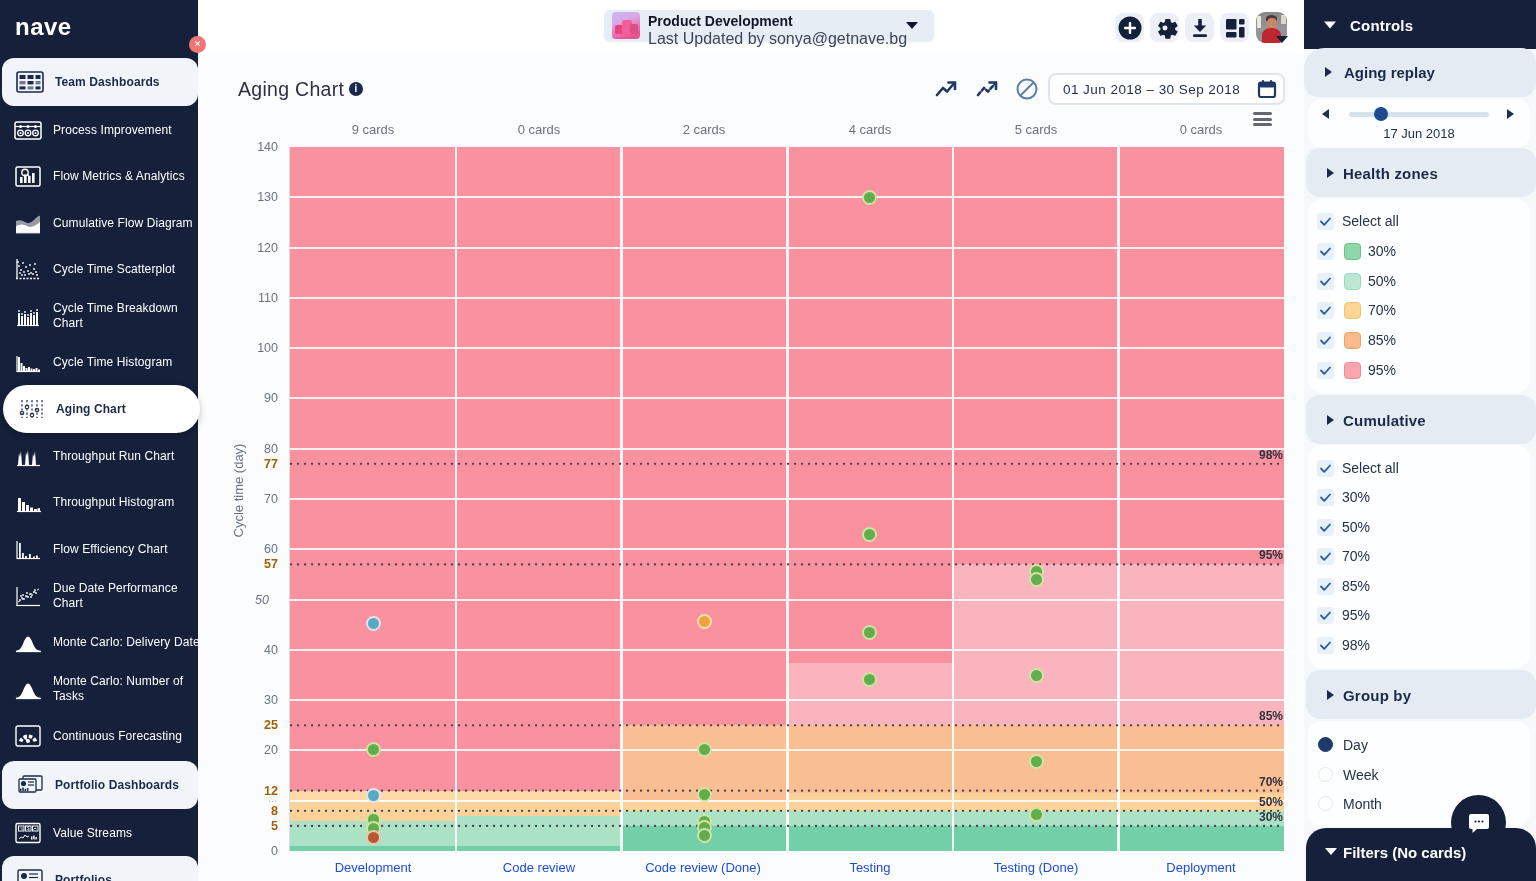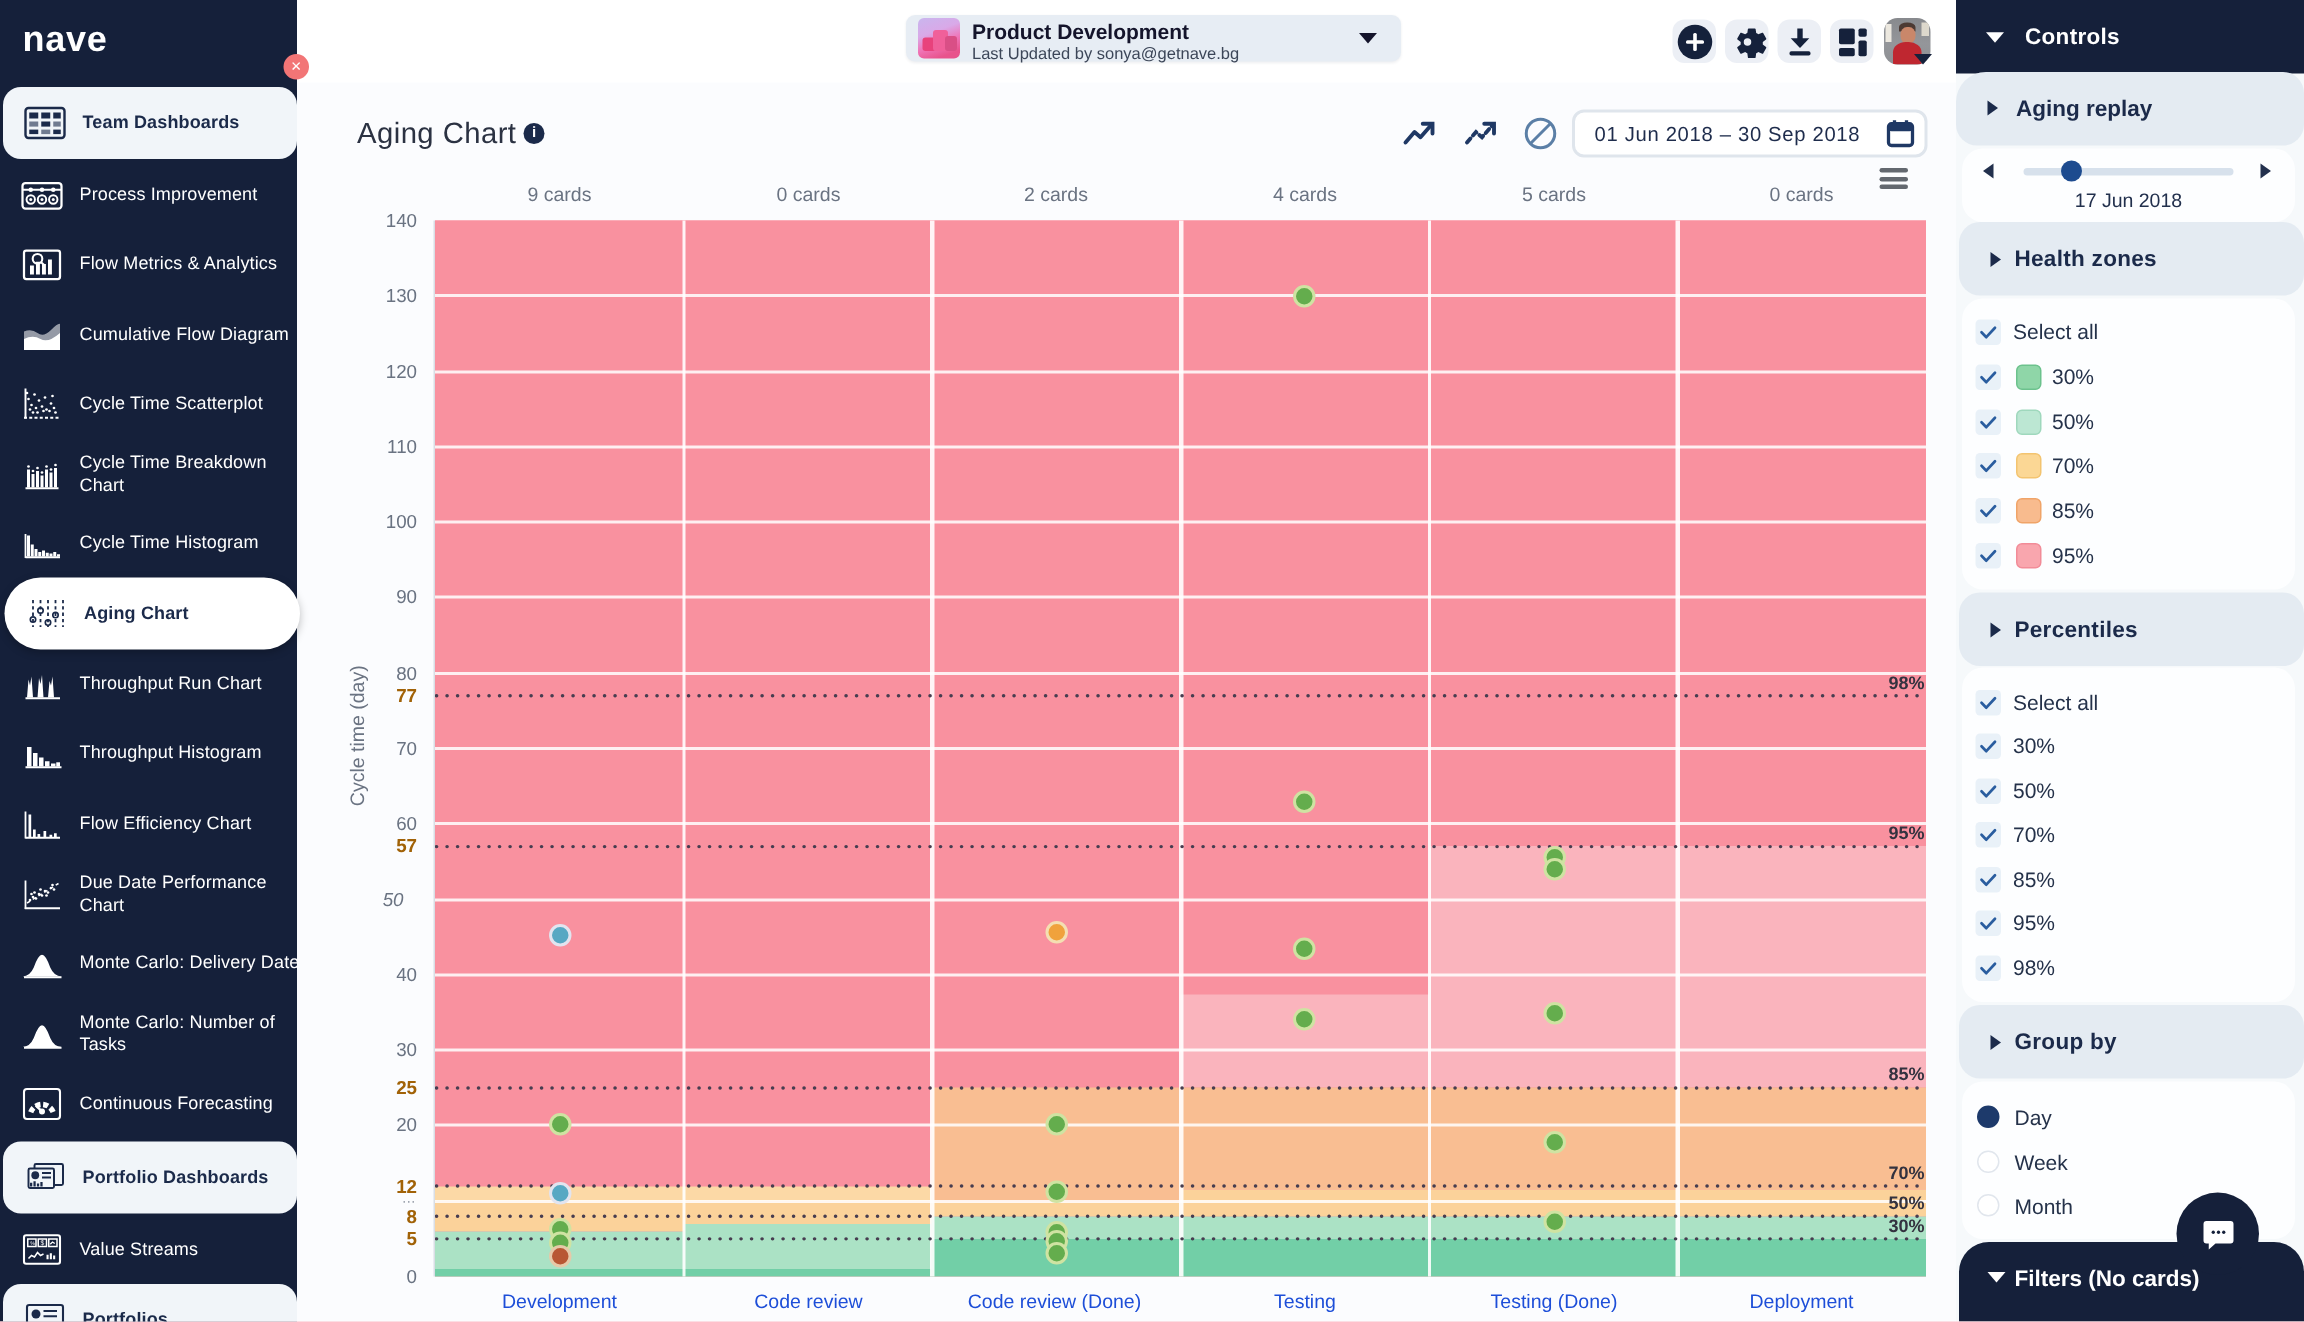--- a/index.html
+++ b/index.html
@@ -16,21 +16,21 @@
 .mi .lb { position:absolute; left:53px; top:50%; transform:translateY(-50%); font-size:12px; letter-spacing:0.1px; line-height:15px; width:147px; }
 .mi.hdr { background:#f1f5f9; color:#1b2a4a; border-radius:12px; height:48px; }
 .mi.hdr .lb { font-weight:700; }
 .mi.active { background:#fff; color:#1b2a4a; border-radius:26px; height:48px; box-shadow:0 2px 6px rgba(0,0,0,.25); }
 .mi.active .lb { font-weight:700; }
 
 #topbar { position:absolute; left:198px; top:0; width:1106px; height:55px; background:#fff; z-index:5; }
 #proj { position:absolute; left:406px; top:10px; width:330px; height:31px; background:#e7edf4; border-radius:6px; box-shadow:0 1px 2px rgba(30,40,70,.08); }
 #proj .thumb { position:absolute; left:8px; top:2px; width:28px; height:27px; border-radius:4px; background:linear-gradient(160deg,#c9b6ee 0%,#d9a9e8 35%,#f075b8 60%,#e8538c 85%); overflow:hidden; }
 #proj .t1 { position:absolute; left:44px; top:3px; font-size:14px; font-weight:700; color:#14142b; }
-#proj .t2 { position:absolute; left:44px; top:19.5px; font-size:11px; color:#3c4658; }
+#proj .t2 { position:absolute; left:44px; top:19.5px; font-size:16px; color:#3c4658; }
 #proj .car { position:absolute; right:16px; top:12px; width:0; height:0; border-left:6px solid transparent; border-right:6px solid transparent; border-top:7px solid #14142b; }
 .actbtn { position:absolute; top:13px; width:29px; height:29px; border-radius:8px; background:#eceff5; }
 
 #main { position:absolute; left:198px; top:55px; width:1106px; height:826px; background:#fbfcfe; }
 h1.title { position:absolute; left:238px; top:78px; font-size:19.5px; font-weight:500; color:#2b3242; letter-spacing:0.3px; }
 .info-i { position:absolute; left:349px; top:82px; width:14px; height:14px; border-radius:50%; background:#1b2a4a; color:#fff; font-size:10px; font-weight:700; text-align:center; line-height:14px; }
 #datebox { position:absolute; left:1048px; top:73px; width:237px; height:32px; background:#fff; border:2px solid #dfe5ec; border-radius:8px; }
 #datebox .dt { position:absolute; left:13px; top:7px; font-size:13.5px; font-weight:400; color:#1e2c4c; letter-spacing:0.45px; }
 
 .cardlbl { position:absolute; top:122px; width:166px; text-align:center; font-size:13px; color:#6a7382; }
@@ -579,21 +579,21 @@
     <div class="slbl" style="top:332.09999999999997px;">85%</div>
 <div class="chk" style="top:361.79999999999995px;">
       <svg width="15" height="15" viewBox="0 0 15 15">
         <path d="M3 7.5 L6.2 10.8 L12 4.5" fill="none" stroke="#2a5d9f" stroke-width="1.8" stroke-linecap="round" stroke-linejoin="round"></path>
       </svg>
     </div>
     <div class="swatch" style="top:361.79999999999995px;background:#f9a6ae;border:1.5px solid #f28c98;"></div>
     <div class="slbl" style="top:361.79999999999995px;">95%</div>
 <div class="shead" style="left:1306px;top:395px;">
       <div class="carD"></div>
-      <div class="lb">Percentiles</div>
+      <div class="lb">Cumulative</div>
     </div>
 <div class="chk" style="top:460px;">
       <svg width="15" height="15" viewBox="0 0 15 15">
         <path d="M3 7.5 L6.2 10.8 L12 4.5" fill="none" stroke="#2a5d9f" stroke-width="1.8" stroke-linecap="round" stroke-linejoin="round"></path>
       </svg>
     </div>
     <div class="clbl" style="top:460px;">Select all</div>
 <div class="chk" style="top:489px;">
       <svg width="15" height="15" viewBox="0 0 15 15">
         <path d="M3 7.5 L6.2 10.8 L12 4.5" fill="none" stroke="#2a5d9f" stroke-width="1.8" stroke-linecap="round" stroke-linejoin="round"></path>

